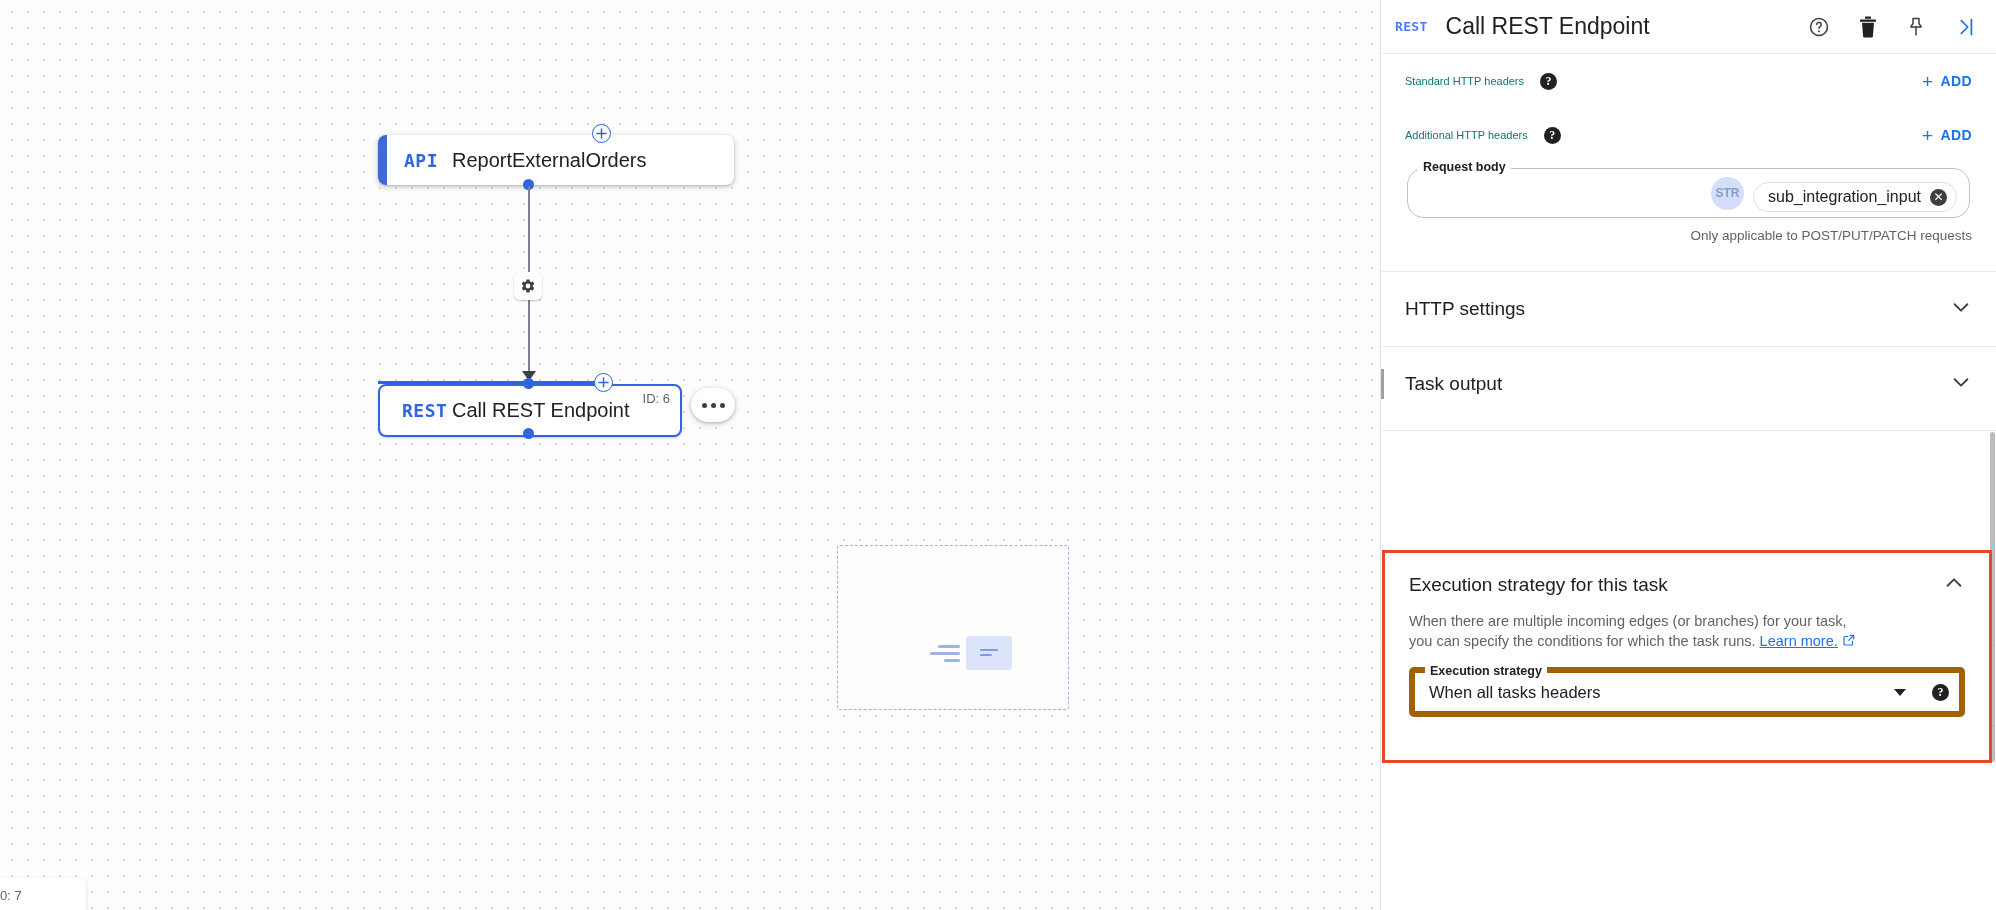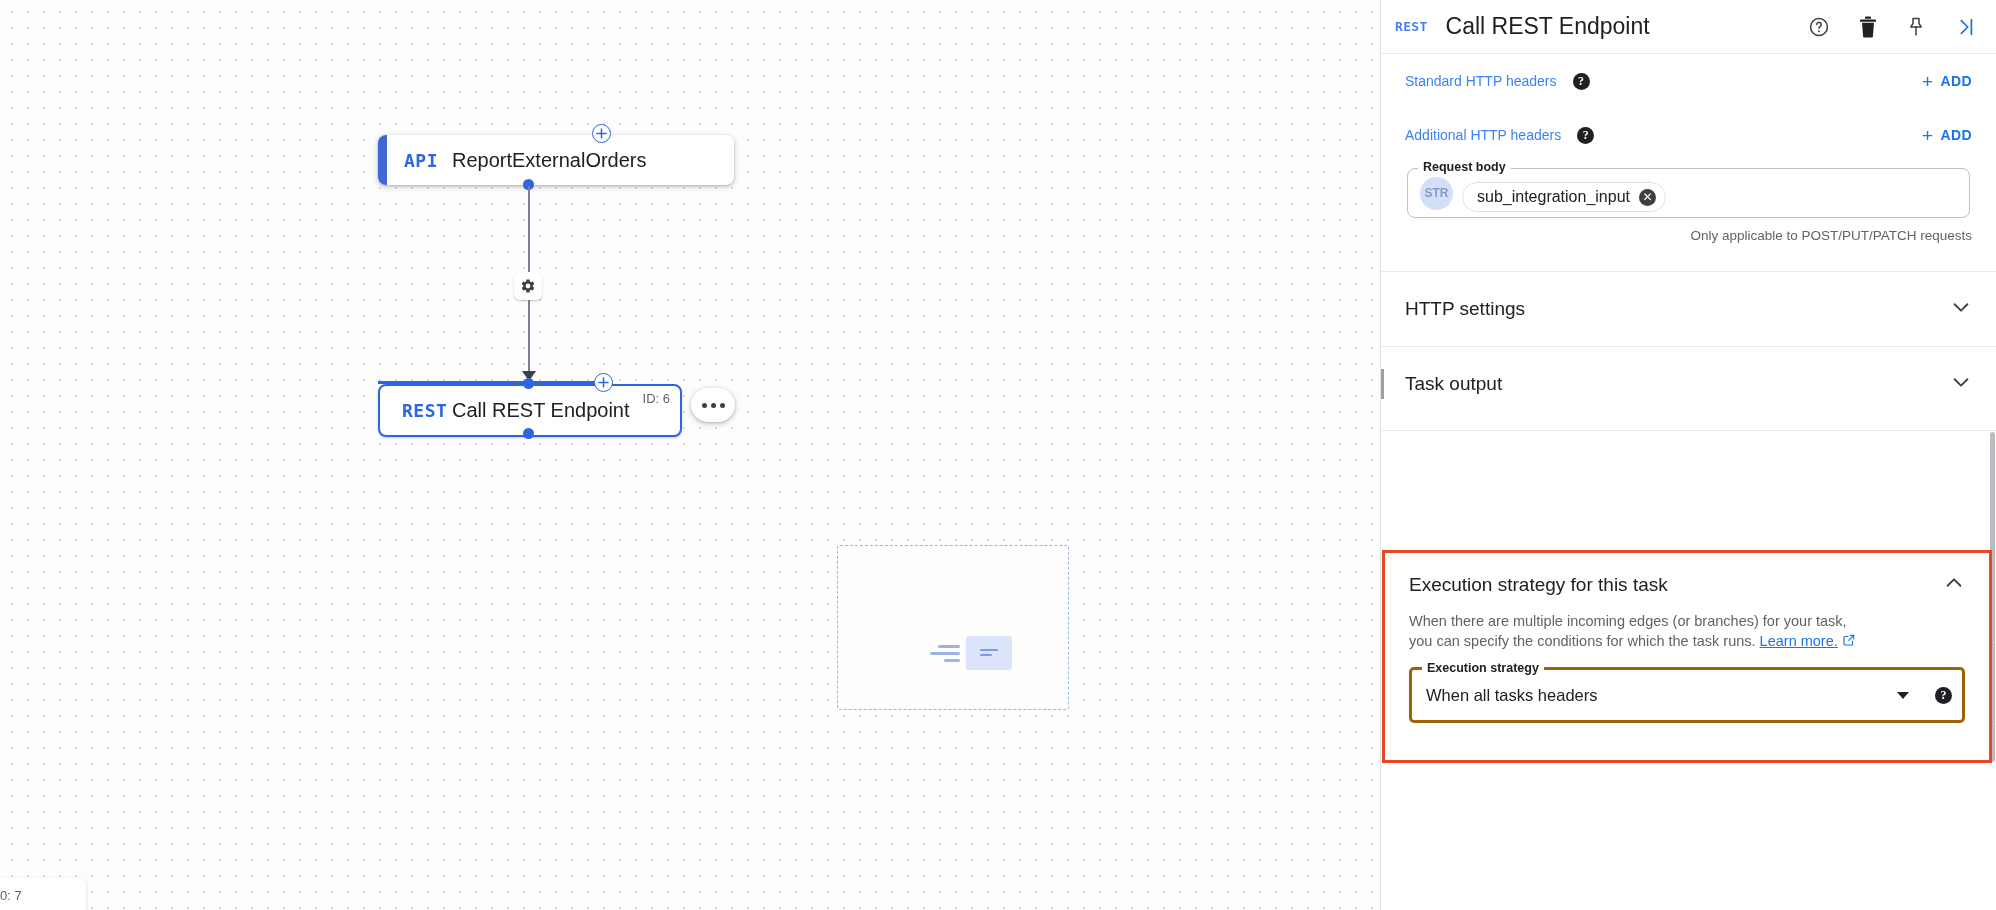--- a/index.html
+++ b/index.html
@@ -173,40 +173,40 @@
     padding-right: 6px;
   }
   .hicon { color: #3c4043; display: flex; align-items: center; cursor: pointer; }
   .hicon.blue { color: #1a73e8; }
 
   .panel-section { padding: 0 24px; }
 
   .row-header {
     display: flex; align-items: center; height: 54px;
   }
-  .row-header .rh-label { font-size: 14px; color: #3b82f6; }
+  .row-header .rh-label { font-size: 11px; color: #0f766e; }
   .help-dot {
     width: 17px; height: 17px; border-radius: 50%;
     background: #202124; color: #fff;
     font-size: 12px; font-weight: 700;
     display: flex; align-items: center; justify-content: center;
     margin-left: 16px; font-family: "Liberation Serif", serif;
   }
   .add-btn {
     margin-left: auto; display: flex; align-items: center; gap: 7px;
     color: #1a73e8; font-size: 14px; font-weight: 600; letter-spacing: .4px;
     cursor: pointer;
   }
   .add-btn .pl { font-size: 19px; font-weight: 400; line-height: 1; }
 
   
   .outlined {
     position: relative;
-    border: 1px solid #bdc1c6; border-radius: 8px;
-    height: 50px; display: flex; align-items: center; padding: 0 12px;
+    border: 1px solid #bdc1c6; border-radius: 17px;
+    height: 50px; display: flex; align-items: center; padding: 0 12px; justify-content: flex-end;
   }
   .outlined > legend {
     position: absolute; top: -9px; left: 10px;
     background: #fff; padding: 0 5px;
     font-size: 12.5px; font-weight: 700; color: #202124;
   }
   .str-badge {
     width: 33px; height: 33px; border-radius: 50%;
     background: #d2defa; color: #8a9cc2;
     font-size: 12px; font-weight: 700;
@@ -252,22 +252,22 @@
     box-sizing: border-box;
   }
   #exec-strategy-block .accordion { height: 58px; padding-top: 6px; }
   .exec-desc {
     padding: 0 24px; font-size: 14.5px; color: #5f6368; line-height: 20px;
   }
   .exec-desc a { color: #1a73e8; }
   .select-wrap {
     margin: 16px 24px 0 24px;
     position: relative;
-    border: 3px solid #a16207; border-radius: 5px;
-    height: 56px; display: flex; align-items: center; padding: 0 10px 0 14px;
+    border: 6px solid #a16207; border-radius: 5px;
+    height: 50px; display: flex; align-items: center; padding: 0 10px 0 14px;
   }
   .select-wrap > legend {
     position: absolute; top: -9px; left: 10px;
     background: #fff; padding: 0 5px;
     font-size: 12.5px; font-weight: 700; color: #202124;
   }
   .select-value { font-size: 16.5px; color: #202124; }
   .caret {
     margin-left: auto;
     width: 0; height: 0;

